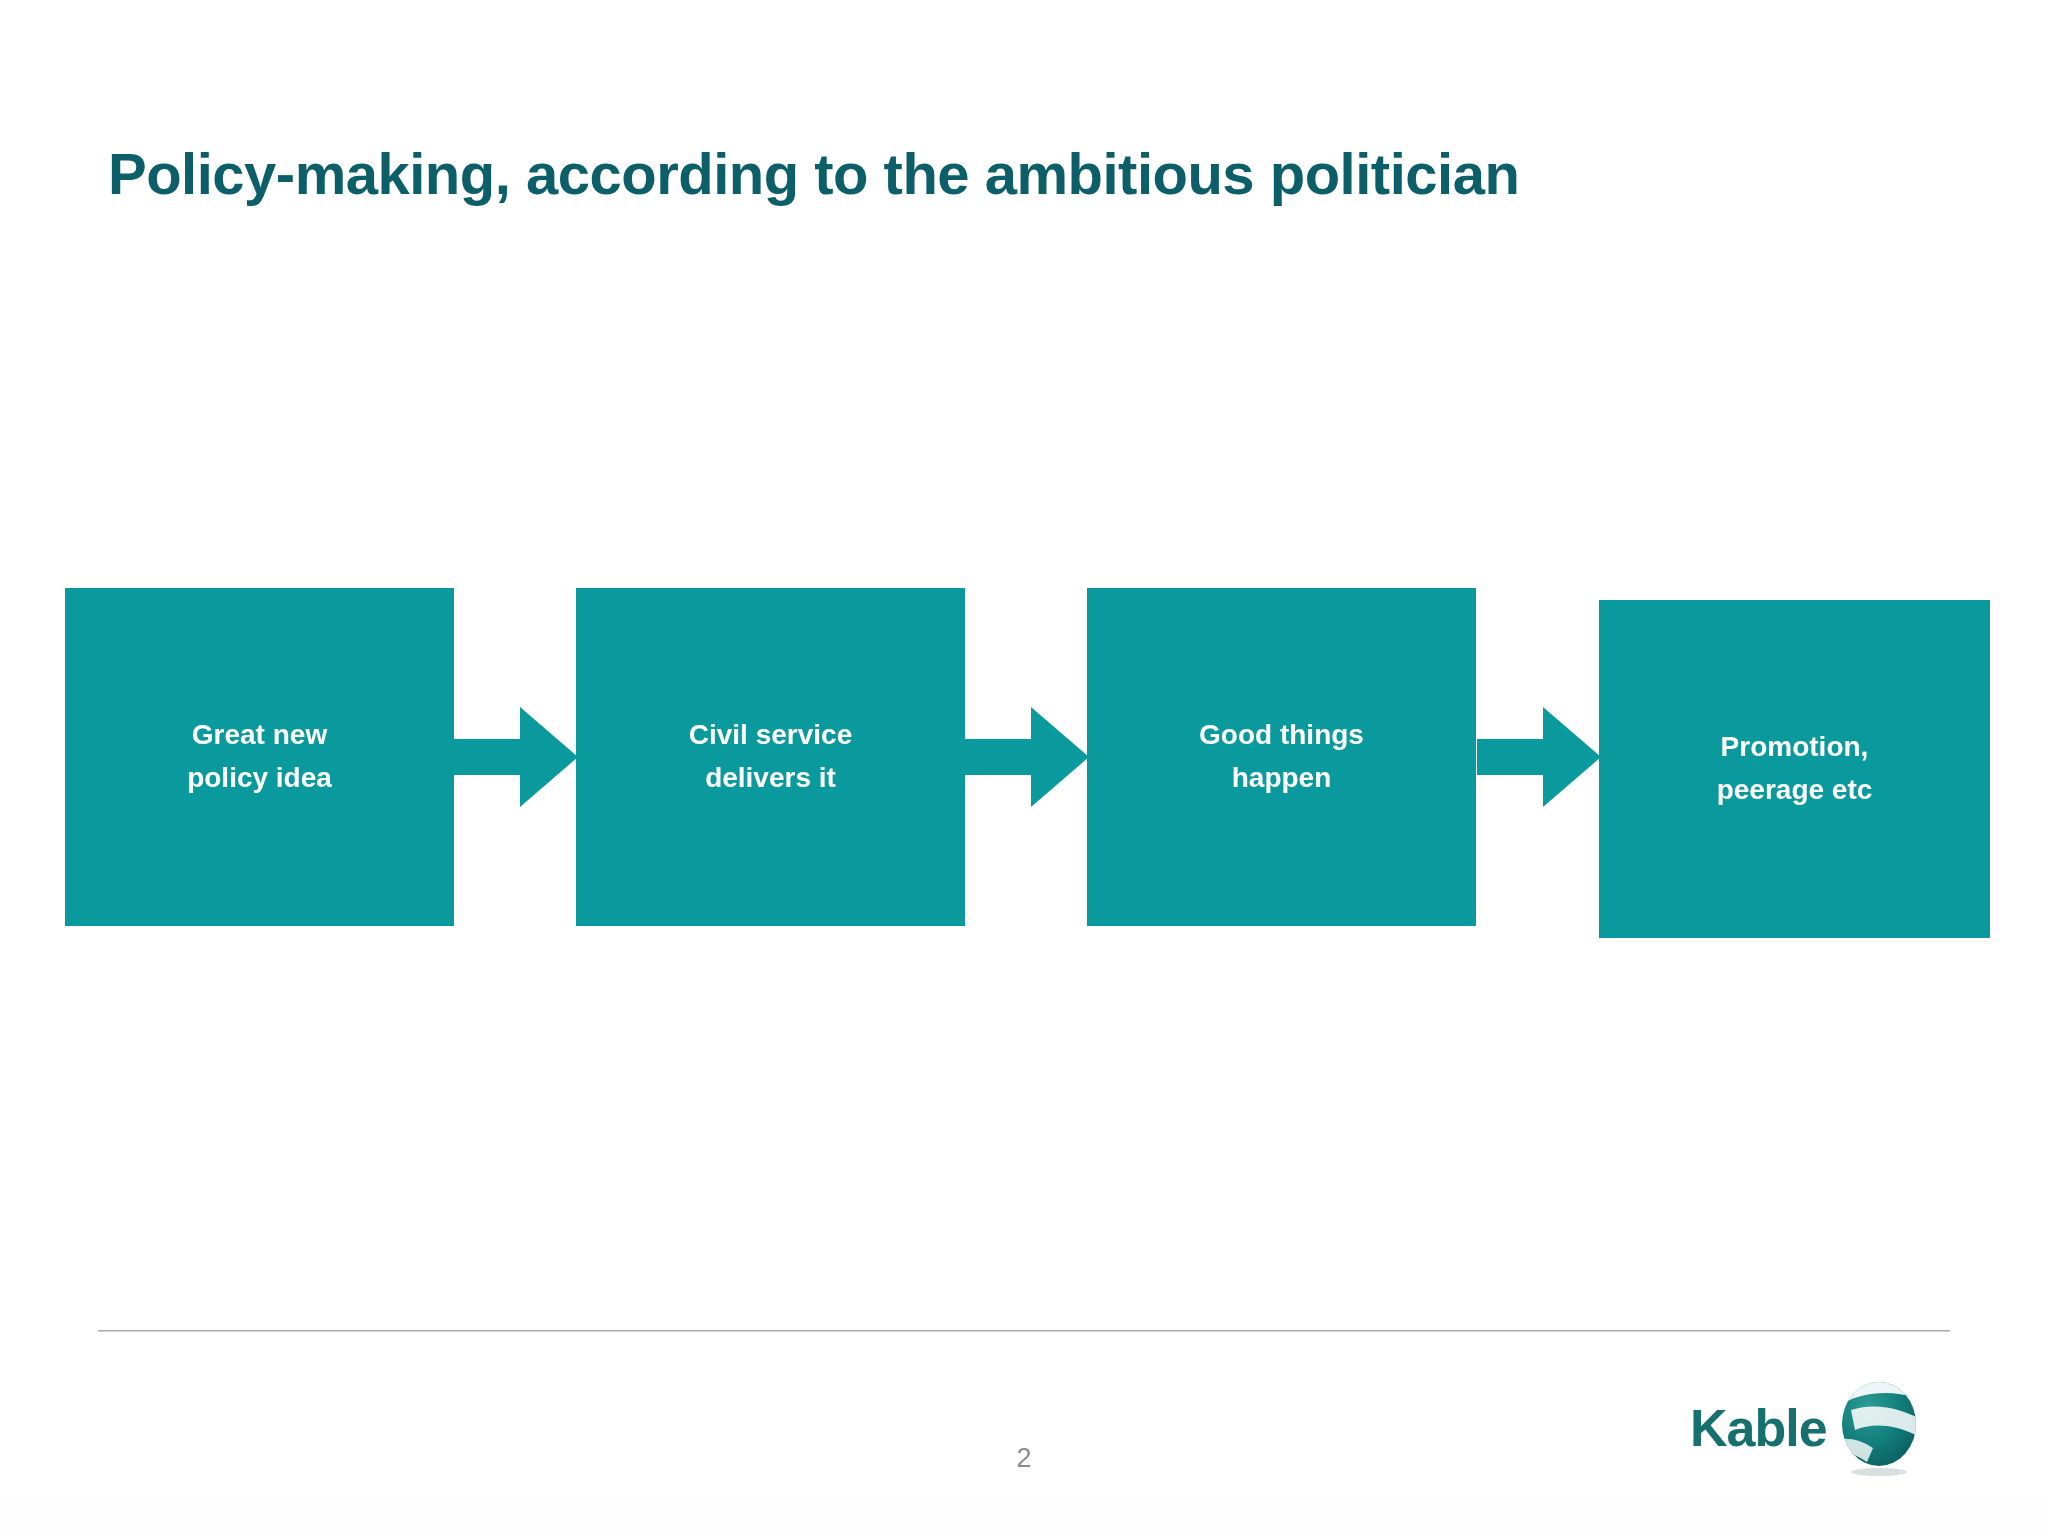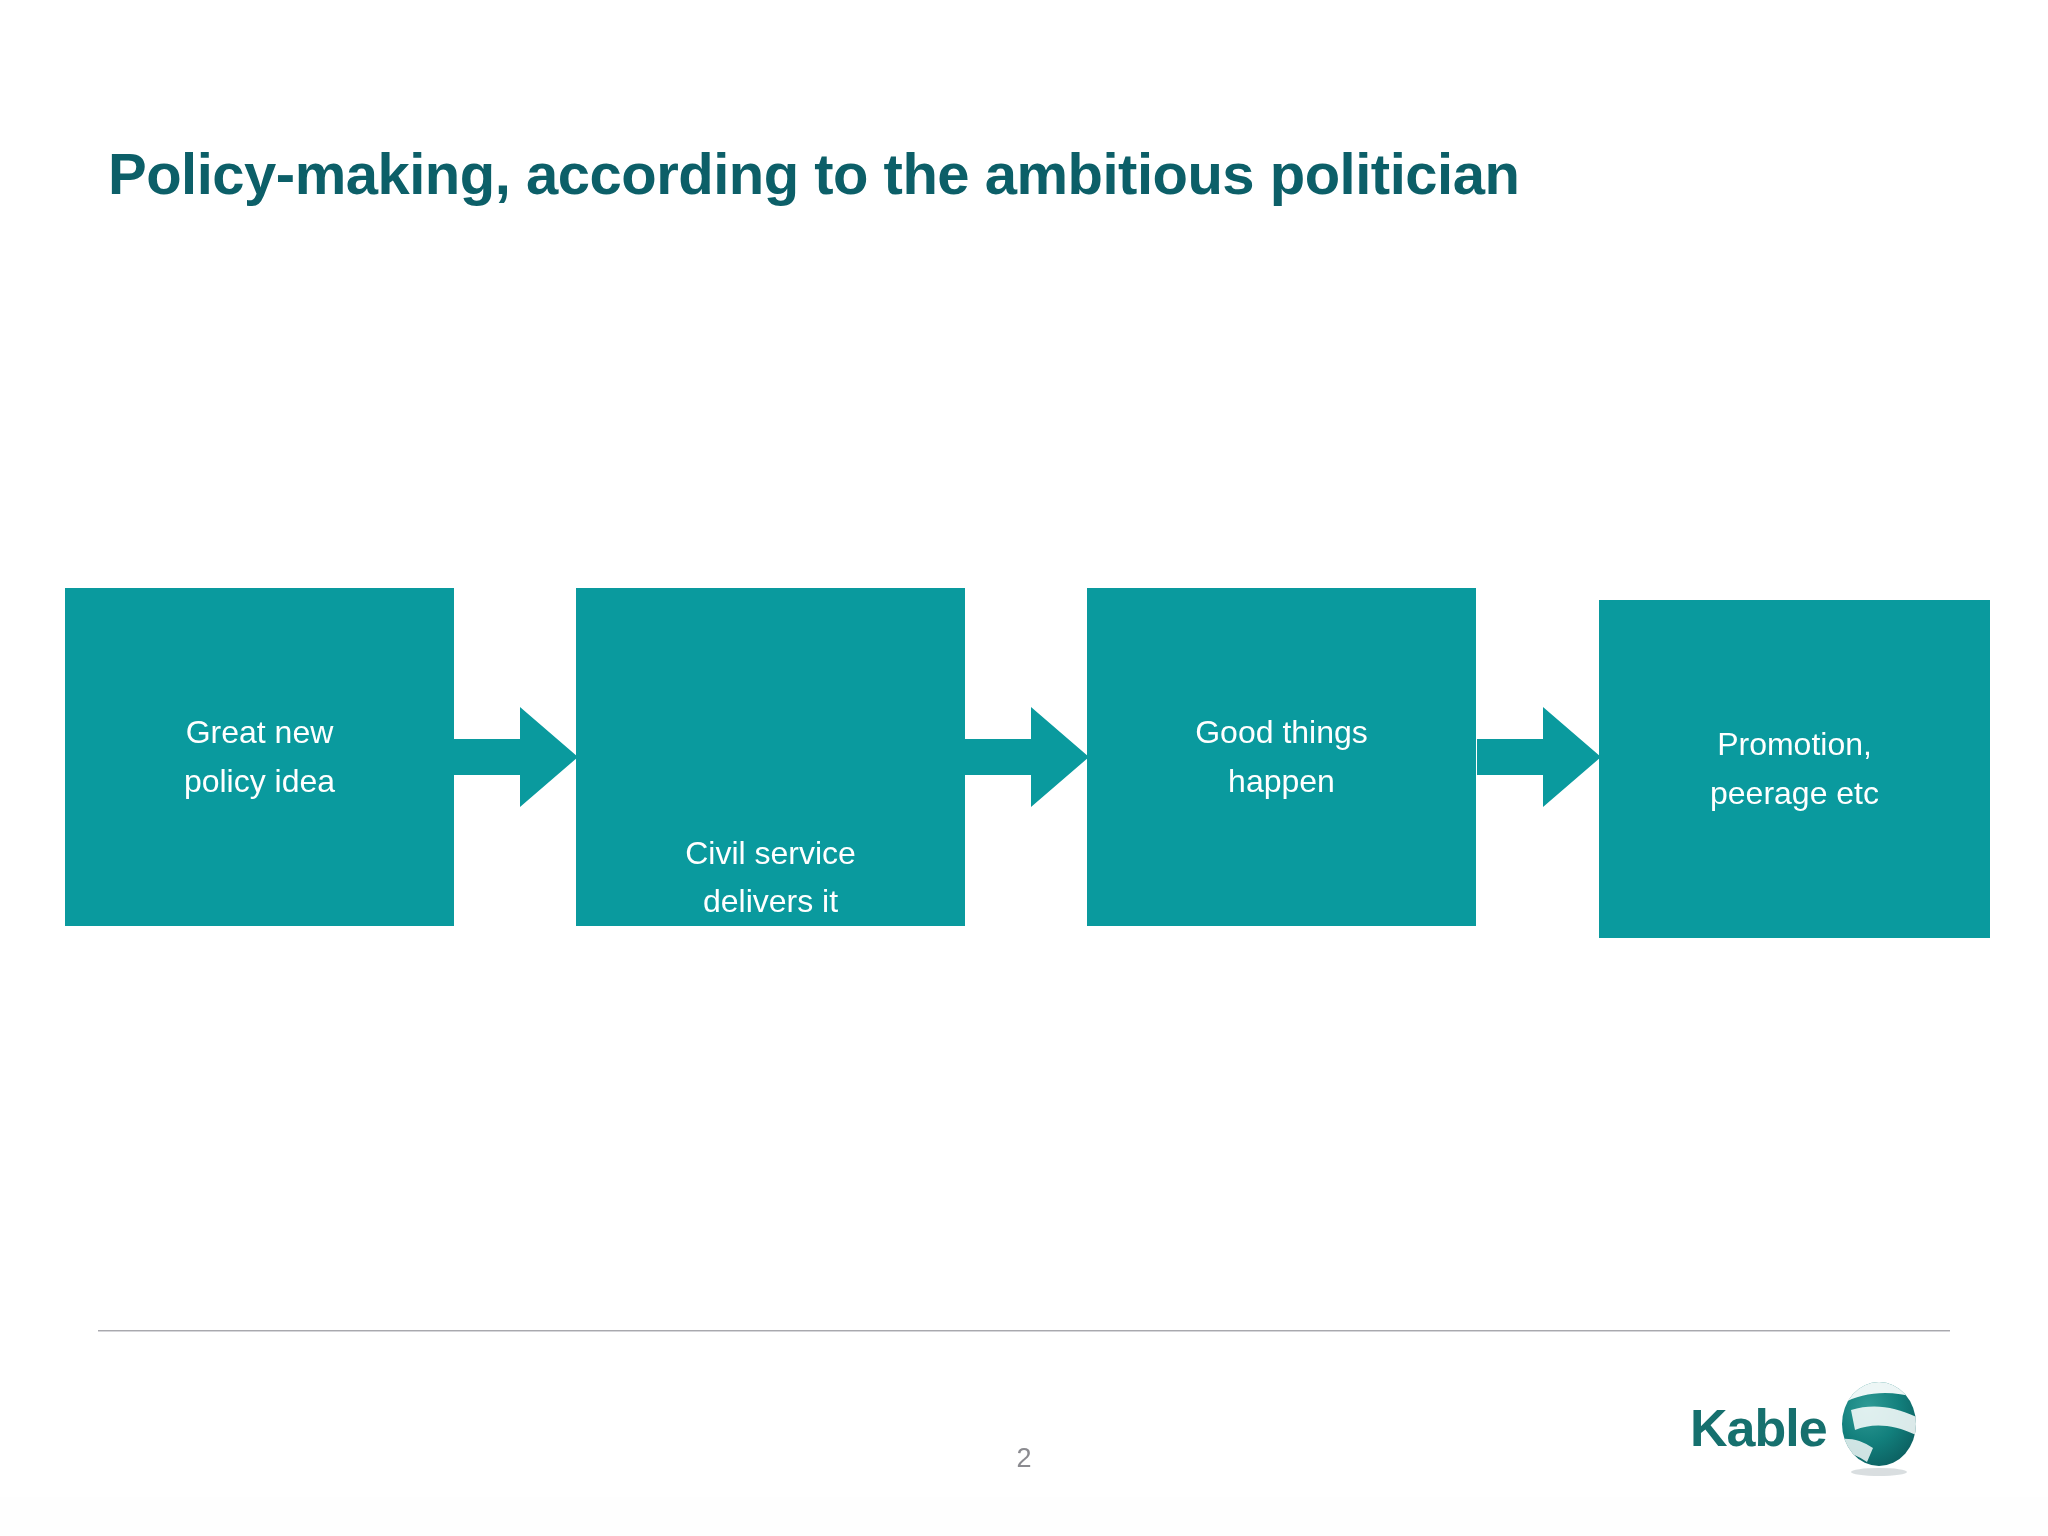--- a/index.html
+++ b/index.html
@@ -53,30 +53,30 @@
     height: 338px;
     background: #0a9a9e;
     display: flex;
     align-items: center;
     justify-content: center;
     box-sizing: border-box;
   }
 
   .flow-box-label {
     color: #ffffff;
-    font-size: 32px;
-    font-weight: normal;
+    font-size: 28px;
+    font-weight: bold;
     line-height: 1.52;
     text-align: center;
     padding: 0 12px;
     white-space: pre-line;
   }
 
   .flow-box-1 { left: 65px;   width: 389px; }
-  .flow-box-2 { left: 576px;  width: 389px; align-items: flex-end; }
+  .flow-box-2 { left: 576px;  width: 389px; }
   .flow-box-3 { left: 1087px; width: 389px; }
   .flow-box-4 { left: 1599px; width: 391px; margin-top: 12px; }
 
   
   .flow-arrow {
     position: absolute;
     top: 119px;
     width: 124px;
     height: 100px;
   }

